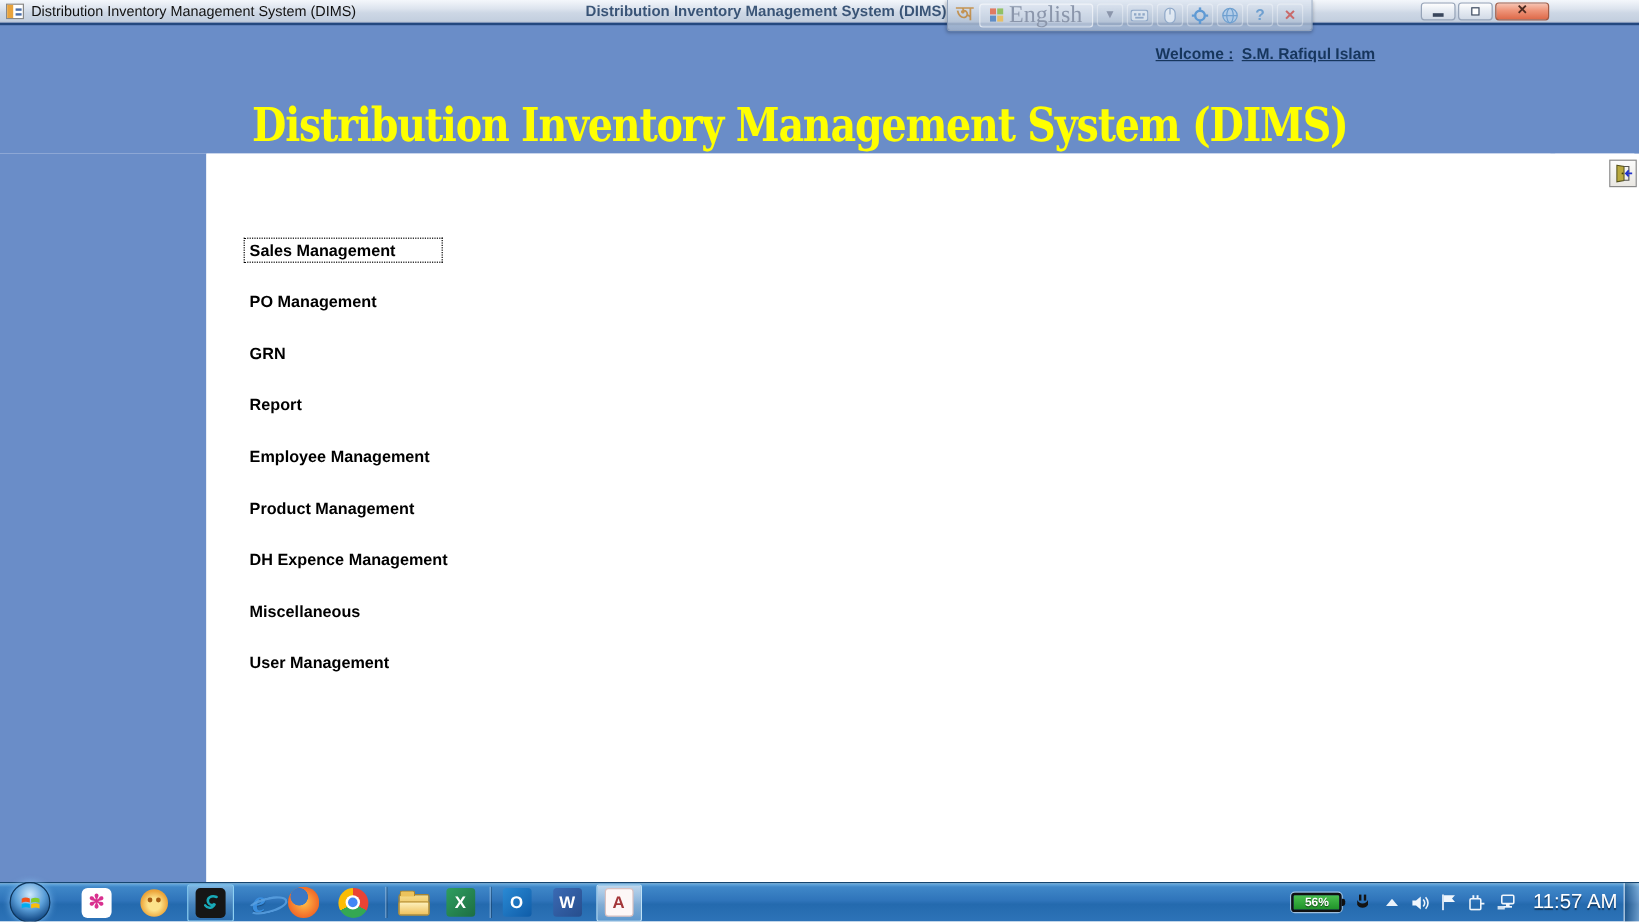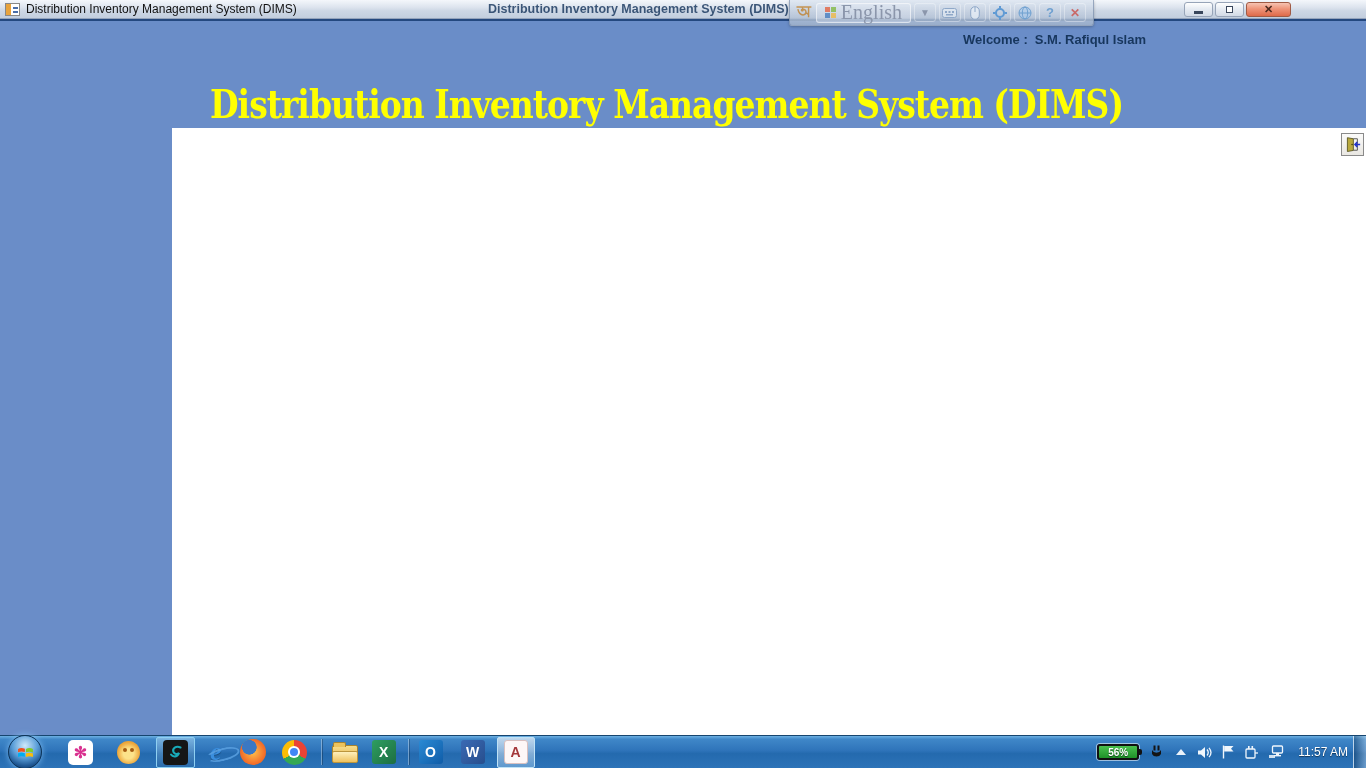--- a/index.html
+++ b/index.html
@@ -48,21 +48,21 @@
   .lb-drop { color:#8b96ab; font-size:10px; }
 
   
   .header { position:absolute; left:0; top:19px; width:1366px; height:109px;
     background:#6a8dc8; border-top:2px solid #24487f; }
   .app-title { position:absolute; left:210px; top:60px; width:740px; text-align:center;
     font-family:"DejaVu Serif", serif; font-weight:bold; font-size:33px; color:#ffff00;
     letter-spacing:-1px; transform:scaleY(1.18); transform-origin:top; white-space:nowrap; }
   .hinfo { position:absolute; left:963px; top:11px; width:395px; color:#17365d;
     font-size:13px; font-weight:bold; }
-  .hinfo-line { display:flex; align-items:flex-start; gap:7px; height:24px; white-space:nowrap; }
+  .hinfo-line { display:flex; align-items:center; gap:7px; height:24px; white-space:nowrap;text-decoration:underline; }
   .hinfo-sep { margin-left:12px; }
 
   
   .sidebar { position:absolute; left:0; top:128px; width:172px; height:607px; background:#6a8dc8; }
   .rightstrip { position:absolute; right:0; top:128px; width:4px; height:607px; background:#6a8dc8; }
   .main { position:absolute; left:172px; top:128px; width:1190px; height:607px; background:#ffffff; }
 
   .exit-btn { position:absolute; left:1169px; top:5px; width:23px; height:23px;
     background:linear-gradient(#fbfbfa,#e9e7e2); border:1px solid #8a8a8a; display:flex;
     align-items:center; justify-content:center; cursor:pointer; }
@@ -126,21 +126,21 @@
   .tray { margin-left:auto; display:flex; align-items:center; gap:9px; padding-right:18px; }
   .battery { width:42px; height:16px; border:2px solid #111; border-radius:3px; position:relative;
     background:linear-gradient(#49c04e,#1f9229); display:flex; align-items:center; justify-content:center;
     box-shadow:0 0 0 1px rgba(255,255,255,.55); }
   .battery::after { content:""; position:absolute; right:-5px; top:3px; width:3px; height:6px;
     background:#111; border-radius:0 2px 2px 0; }
   .battery-text { color:#fff; font-size:10px; font-weight:bold; text-shadow:0 1px 1px rgba(0,0,0,.6); }
   .tray-arrow { width:0; height:0; border-left:5px solid transparent; border-right:5px solid transparent;
     border-bottom:6px solid #eaf2fa; margin:0 2px; cursor:pointer; }
   .tray-ic { cursor:pointer; display:flex; align-items:center; }
-  .tray-time { color:#fff; font-size:12px; text-shadow:0 1px 1px rgba(0,0,0,.5); cursor:pointer;
+  .tray-time { color:#fff; font-size:17px; text-shadow:0 1px 1px rgba(0,0,0,.5); cursor:pointer;
     margin-left:4px; white-space:nowrap; }
   .show-desktop { position:absolute; right:0; top:0; width:13px; height:33px;
     border-left:1px solid rgba(255,255,255,.55);
     background:linear-gradient(to right, rgba(10,40,70,.35), rgba(255,255,255,.3)); cursor:pointer; }
 </style>
 </head>
 <body>
 
 <div id="stage">
 
@@ -232,20 +232,31 @@
 
     <div class="exit-btn">
       <svg width="17" height="17" viewBox="0 0 16 16">
         <path d="M3.2 1.6 L8.8 2.6 V13.6 L3.2 14.6 Z" fill="#b9a93e" stroke="#55511c" stroke-width="0.8"></path>
         <circle cx="7.6" cy="8" r="0.7" fill="#3a370f"></circle>
         <path d="M8.8 2.6 H12.6 V13.4 H8.8" fill="none" stroke="#555" stroke-width="0.9"></path>
         <path d="M15.2 8 H10.6 M12.5 5.7 L10.3 8 L12.5 10.3" stroke="#2233cc" stroke-width="1.4" fill="none"></path>
       </svg>
     </div>
 
+    <div class="menu">
+      <div class="menu-item focused">Sales Management</div>
+      <div class="menu-item">PO Management</div>
+      <div class="menu-item">GRN</div>
+      <div class="menu-item">Report</div>
+      <div class="menu-item">Employee Management</div>
+      <div class="menu-item">Product Management</div>
+      <div class="menu-item">DH Expence Management</div>
+      <div class="menu-item">Miscellaneous</div>
+      <div class="menu-item">User Management</div>
+    </div>
   </div>
 
   <div class="taskbar">
     <div class="orb">
       <svg width="17" height="17" viewBox="0 0 16 16">
         <path d="M1 4.6 C3 3.4 5 3.4 7.4 4.4 L7.4 7.6 C5 6.8 3 6.8 1 7.8 Z" fill="#f1511b"></path>
         <path d="M8.4 4.6 C10.6 3.6 12.8 3.6 15 4.6 L15 7.9 C12.8 7 10.6 7 8.4 7.8 Z" fill="#80cc28"></path>
         <path d="M1 8.8 C3 7.9 5 7.9 7.4 8.7 L7.4 12 C5 11.2 3 11.2 1 12.2 Z" fill="#00adef"></path>
         <path d="M8.4 8.9 C10.6 8 12.8 8 15 9 L15 12.3 C12.8 11.4 10.6 11.4 8.4 12.2 Z" fill="#fbbc09"></path>
       </svg>

